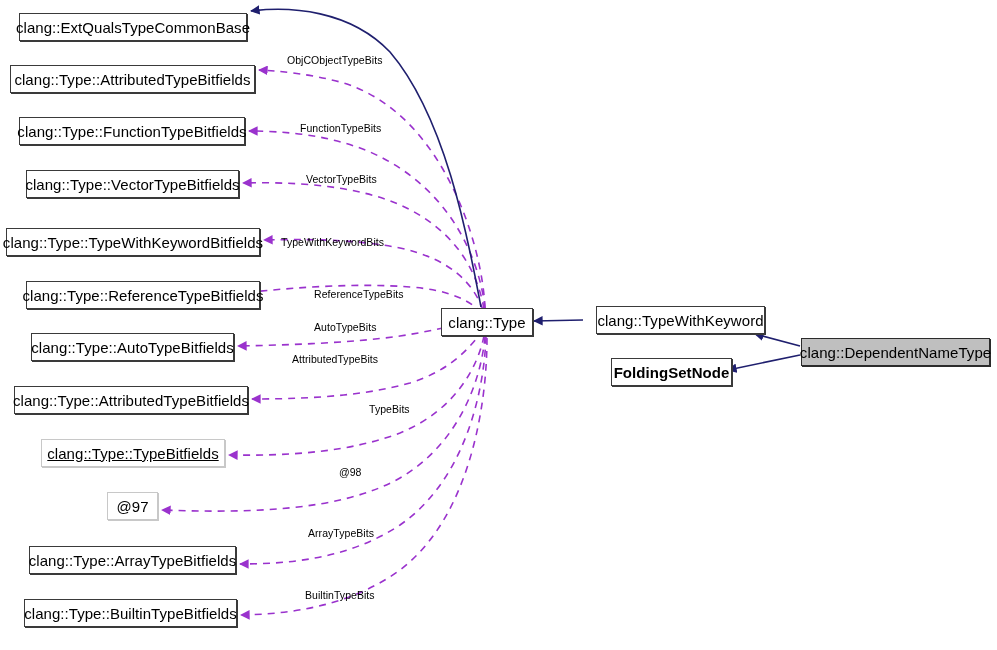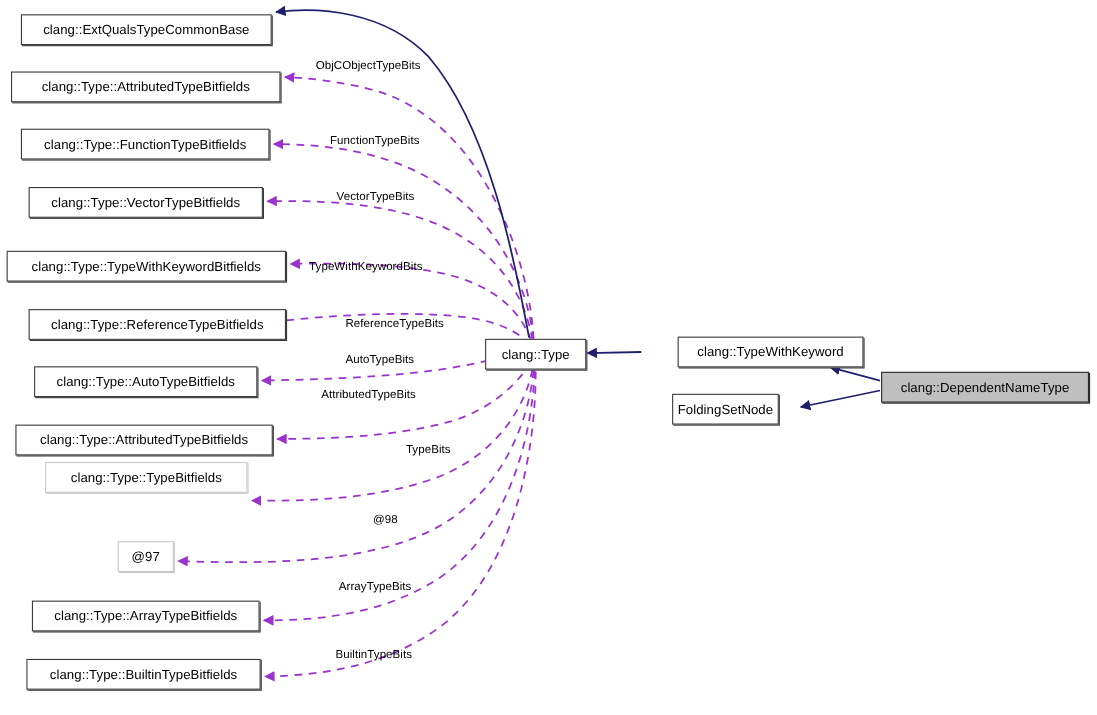--- a/index.html
+++ b/index.html
@@ -26,21 +26,21 @@
     height: 650px;
   }
   .node {
     position: absolute;
     box-sizing: border-box;
     background: #ffffff;
     border: 1px solid #404040;
     display: flex;
     align-items: center;
     justify-content: center;
-    font-size: 12px;
+    font-size: 15px;
     line-height: 1;
     color: #000000;
     white-space: nowrap;
     letter-spacing: 0.05px;
   }
   .node.dark {
     border: 1px solid #3a3a3a;
     box-shadow: 1px 1px 0 0 #3a3a3a;
   }
   .node.light {
@@ -98,27 +98,27 @@
 
   <div id="node-layer">
       <div class="node dark" style="left: 19px; top: 13px; width: 228px; height: 28px;">clang::ExtQualsTypeCommonBase</div>
       <div class="node dark" style="left: 10px; top: 65px; width: 245px; height: 28px;">clang::Type::AttributedTypeBitfields</div>
       <div class="node dark" style="left: 19px; top: 117px; width: 226px; height: 28px;">clang::Type::FunctionTypeBitfields</div>
       <div class="node dark" style="left: 26px; top: 170px; width: 213px; height: 28px;">clang::Type::VectorTypeBitfields</div>
       <div class="node dark" style="left: 6px; top: 228px; width: 254px; height: 28px;">clang::Type::TypeWithKeywordBitfields</div>
       <div class="node dark" style="left: 14px; top: 281px; width: 234px; height: 28px; margin-left: 12px;">clang::Type::ReferenceTypeBitfields</div>
       <div class="node dark" style="left: 31px; top: 333px; width: 203px; height: 28px;">clang::Type::AutoTypeBitfields</div>
       <div class="node dark" style="left: 14px; top: 386px; width: 234px; height: 28px;">clang::Type::AttributedTypeBitfields</div>
-      <div class="node light" style="left: 41px; top: 420px; width: 184px; height: 28px;">clang::Type::TypeBitfields</div>
+      <div class="node light" style="left: 41px; top: 439px; width: 184px; height: 28px; text-decoration: underline;">clang::Type::TypeBitfields</div>
       <div class="node light" style="left: 107px; top: 492px; width: 51px; height: 28px;">@97</div>
       <div class="node dark" style="left: 29px; top: 546px; width: 207px; height: 28px;">clang::Type::ArrayTypeBitfields</div>
       <div class="node dark" style="left: 24px; top: 599px; width: 213px; height: 28px;">clang::Type::BuiltinTypeBitfields</div>
       <div class="node dark" style="left: 441px; top: 308px; width: 92px; height: 28px;">clang::Type</div>
-      <div class="node dark" style="left: 616px; top: 306px; width: 169px; height: 28px;">clang::TypeWithKeyword</div>
-      <div class="node dark" style="left: 611px; top: 358px; width: 97px; height: 28px;">FoldingSetNode</div>
+      <div class="node dark" style="left: 596px; top: 306px; width: 169px; height: 28px;">clang::TypeWithKeyword</div>
+      <div class="node dark" style="left: 611px; top: 358px; width: 121px; height: 28px; font-weight: bold;">FoldingSetNode</div>
       <div class="node highlight" style="left: 801px; top: 338px; width: 189px; height: 28px; text-align: center;">clang::DependentNameType</div>
     </div>
   <div id="label-layer">
       <div class="edge-label" style="left: 287px; top: 55px;">ObjCObjectTypeBits</div>
       <div class="edge-label" style="left: 300px; top: 123px;">FunctionTypeBits</div>
       <div class="edge-label" style="left: 306px; top: 174px;">VectorTypeBits</div>
       <div class="edge-label" style="left: 281px; top: 237px;">TypeWithKeywordBits</div>
       <div class="edge-label" style="left: 294px; top: 289px; padding-left: 20px;">ReferenceTypeBits</div>
       <div class="edge-label" style="left: 314px; top: 322px;">AutoTypeBits</div>
       <div class="edge-label" style="left: 292px; top: 354px;">AttributedTypeBits</div>

